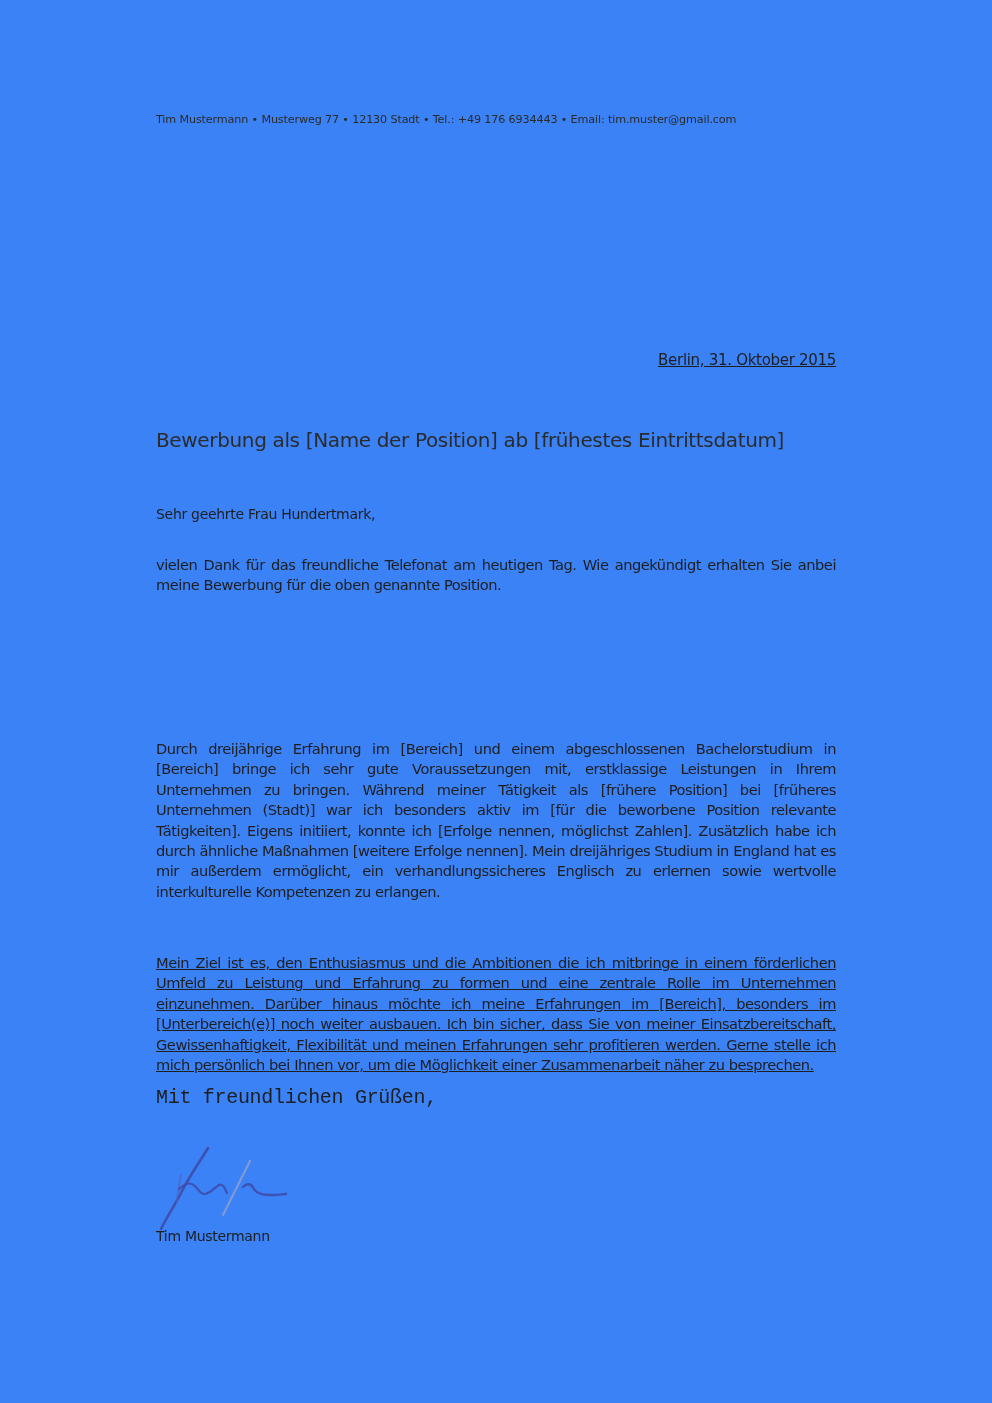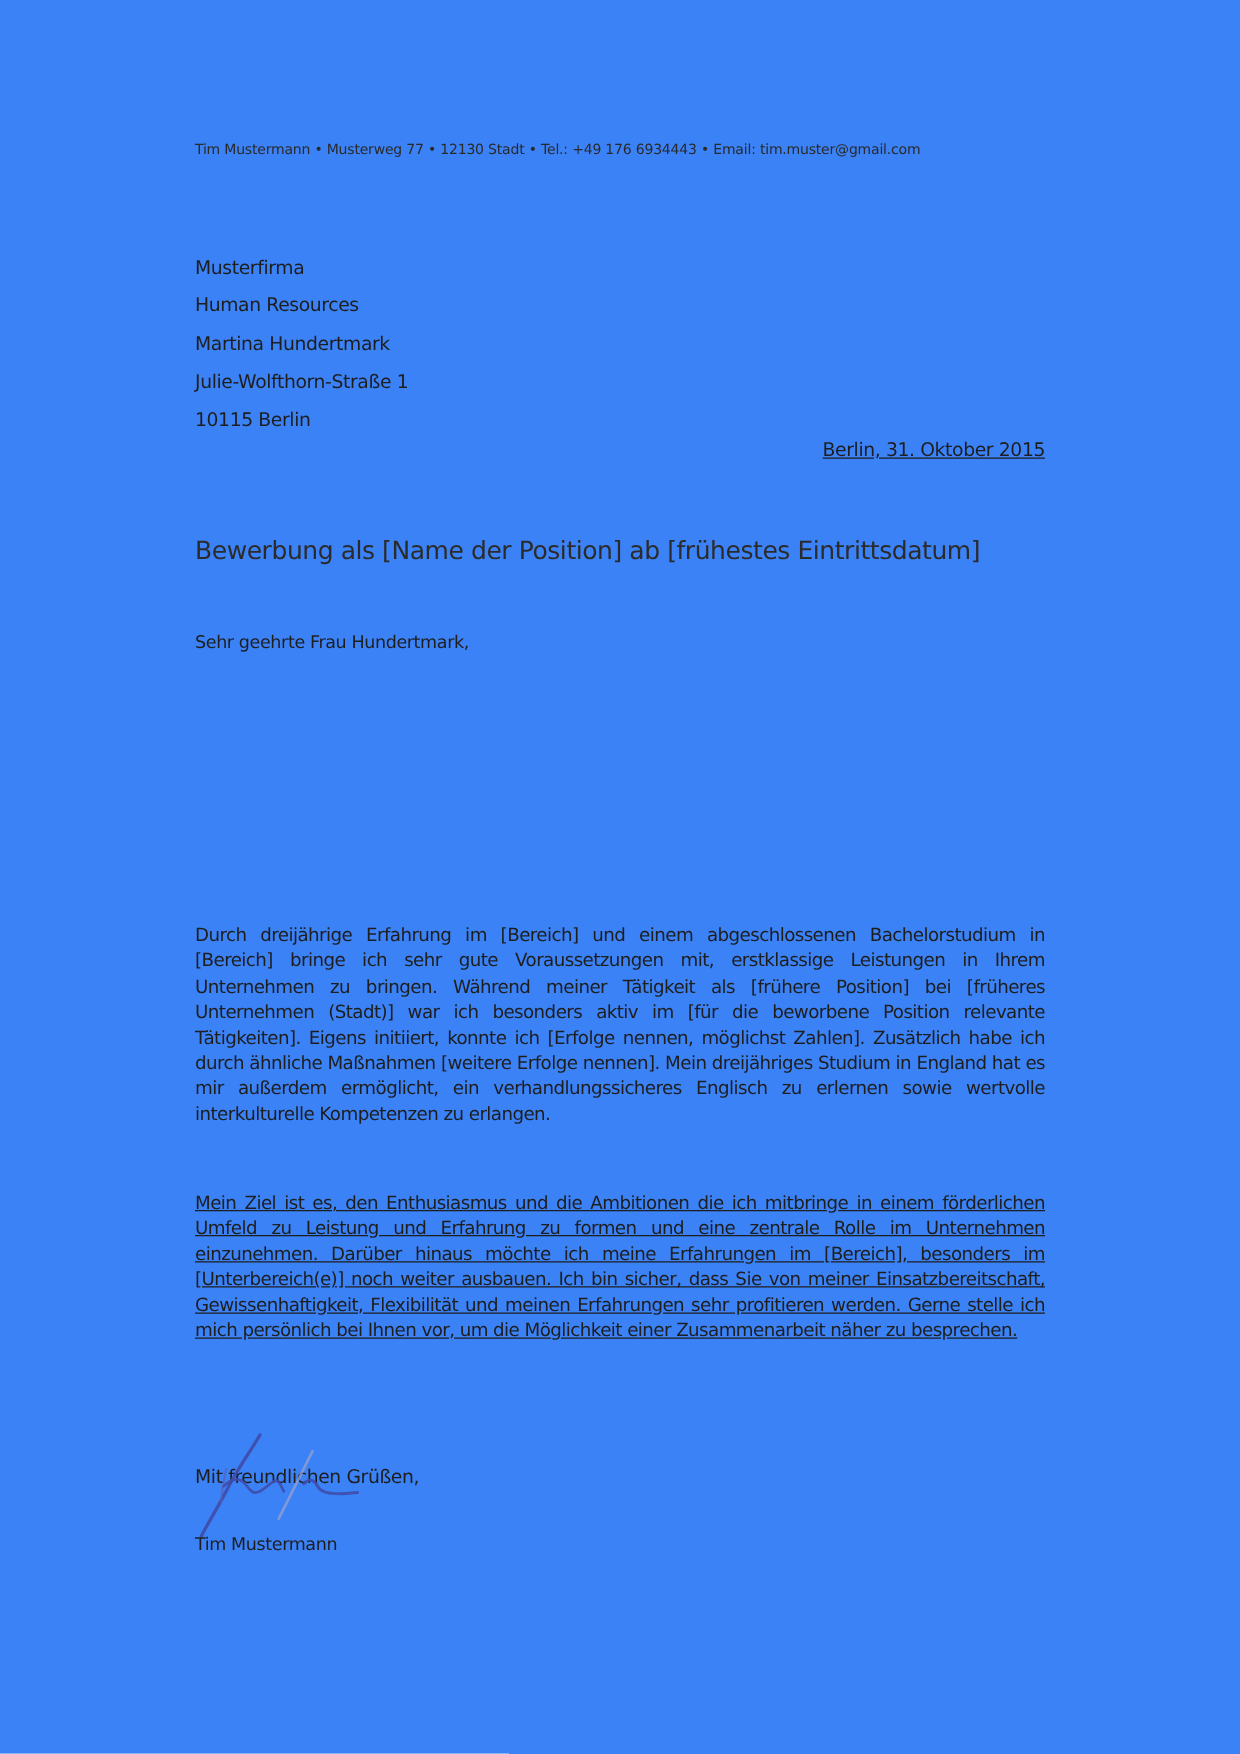--- a/index.html
+++ b/index.html
@@ -80,24 +80,25 @@
       text-align: justify;
       color: #1e1e1e;
     }
     .p1 { top: 555px; }
     .p2 { top: 626px; }
     .p3 { top: 739px; }
     .p4 { top: 953px; text-decoration: underline; }
     .closing {
       position: absolute;
       left: 156px;
-      top: 1172px;
-      font-size: 15px;
+      top: 1086px;
+      font-size: 20px;
       letter-spacing: -0.3px;
       white-space: nowrap;
+      font-family: Liberation Mono, monospace;
     }
     .signature {
       position: absolute;
       left: 155px;
       top: 1145px;
       width: 140px;
       height: 90px;
     }
     .signer-name {
       position: absolute;
@@ -108,34 +109,28 @@
       white-space: nowrap;
     }
   </style>
 </head>
 <body>
 
 <div class="page">
 
   <div class="sender-line">Tim Mustermann • Musterweg 77 • 12130 Stadt • Tel.: +49 176 6934443 • Email: tim.muster@gmail.com</div>
 
-  <div class="recipient">
-    <div class="recipient-line">Musterfirma</div>
-    <div class="recipient-line">Human Resources</div>
-    <div class="recipient-line">Martina Hundertmark</div>
-    <div class="recipient-line">Julie-Wolfthorn-Straße 1</div>
-    <div class="recipient-line">10115 Berlin</div>
-  </div>
 
   <div class="date-line">Berlin, 31. Oktober 2015</div>
 
   <div class="subject">Bewerbung als [Name der Position] ab [frühestes Eintrittsdatum]</div>
 
   <div class="salutation">Sehr geehrte Frau Hundertmark,</div>
 
+  <p class="para p1" style="margin:0">vielen Dank für das freundliche Telefonat am heutigen Tag. Wie angekündigt erhalten Sie anbei meine Bewerbung für die oben genannte Position.</p>
   <p class="para p3" style="margin:0">Durch dreijährige Erfahrung im [Bereich] und einem abgeschlossenen Bachelorstudium in [Bereich] bringe ich sehr gute Voraussetzungen mit, erstklassige Leistungen in Ihrem Unternehmen zu bringen. Während meiner Tätigkeit als [frühere Position] bei [früheres Unternehmen (Stadt)] war ich besonders aktiv im [für die beworbene Position relevante Tätigkeiten]. Eigens initiiert, konnte ich [Erfolge nennen, möglichst Zahlen]. Zusätzlich habe ich durch ähnliche Maßnahmen [weitere Erfolge nennen]. Mein dreijähriges Studium in England hat es mir außerdem ermöglicht, ein verhandlungssicheres Englisch zu erlernen sowie wertvolle interkulturelle Kompetenzen zu erlangen.</p>
   <p class="para p4" style="margin:0">Mein Ziel ist es, den  Enthusiasmus und die Ambitionen die ich mitbringe in einem förderlichen Umfeld zu Leistung und Erfahrung zu formen und eine zentrale Rolle im Unternehmen einzunehmen. Darüber hinaus möchte ich meine Erfahrungen im [Bereich], besonders im [Unterbereich(e)] noch weiter ausbauen. Ich bin sicher, dass Sie von meiner Einsatzbereitschaft, Gewissenhaftigkeit, Flexibilität und meinen Erfahrungen sehr profitieren werden. Gerne stelle ich mich persönlich bei Ihnen vor, um die Möglichkeit einer Zusammenarbeit näher zu besprechen.</p>
 
   <div class="closing">Mit freundlichen Grüßen,</div>
 
   <div class="signature">
     <svg width="140" height="90" viewBox="0 0 140 90" xmlns="http://www.w3.org/2000/svg">
 
       <path d="M53 3 C 44 18, 34 32, 27 46 C 20 60, 12 72, 6 84" fill="none" stroke="#3f4aa8" stroke-width="2.6" stroke-linecap="round" opacity="0.9"></path>
       <path d="M26 30 C 24 40, 22 50, 22 58" fill="none" stroke="#5560b8" stroke-width="1.6" stroke-linecap="round" opacity="0.7"></path>

